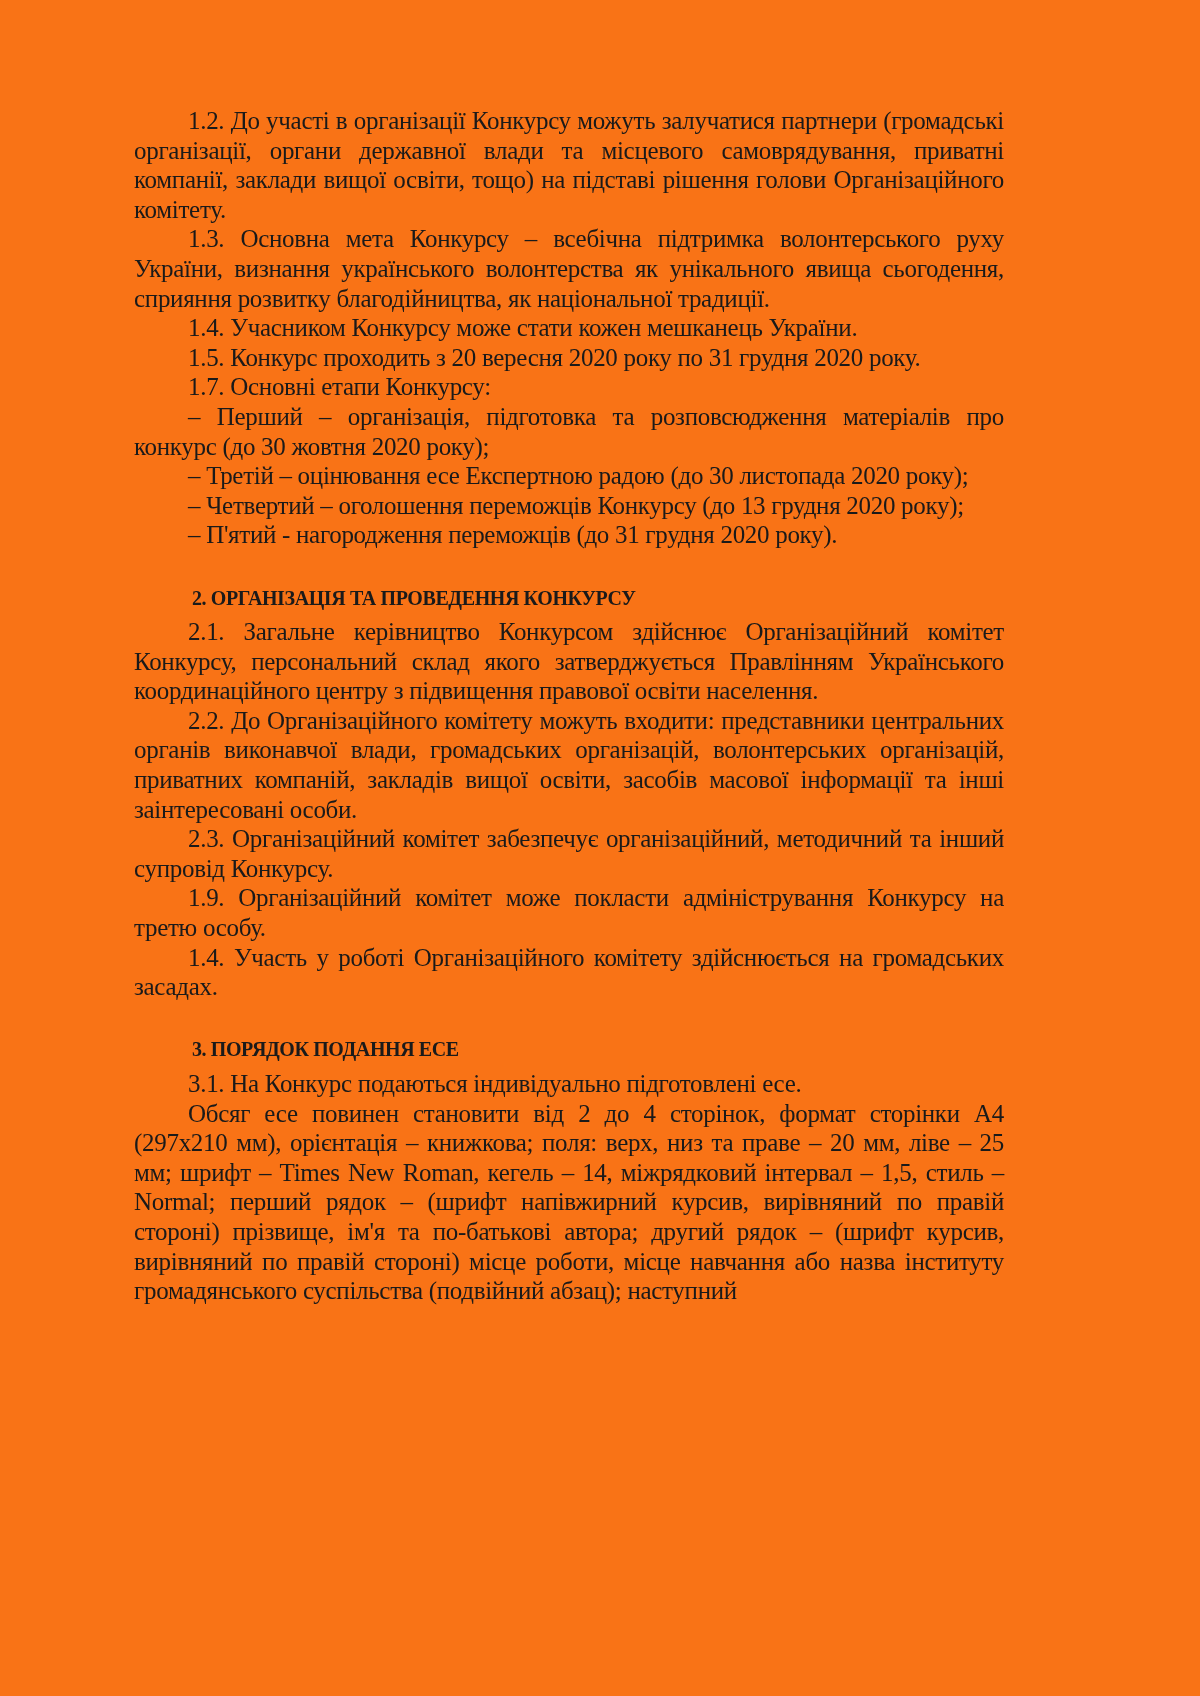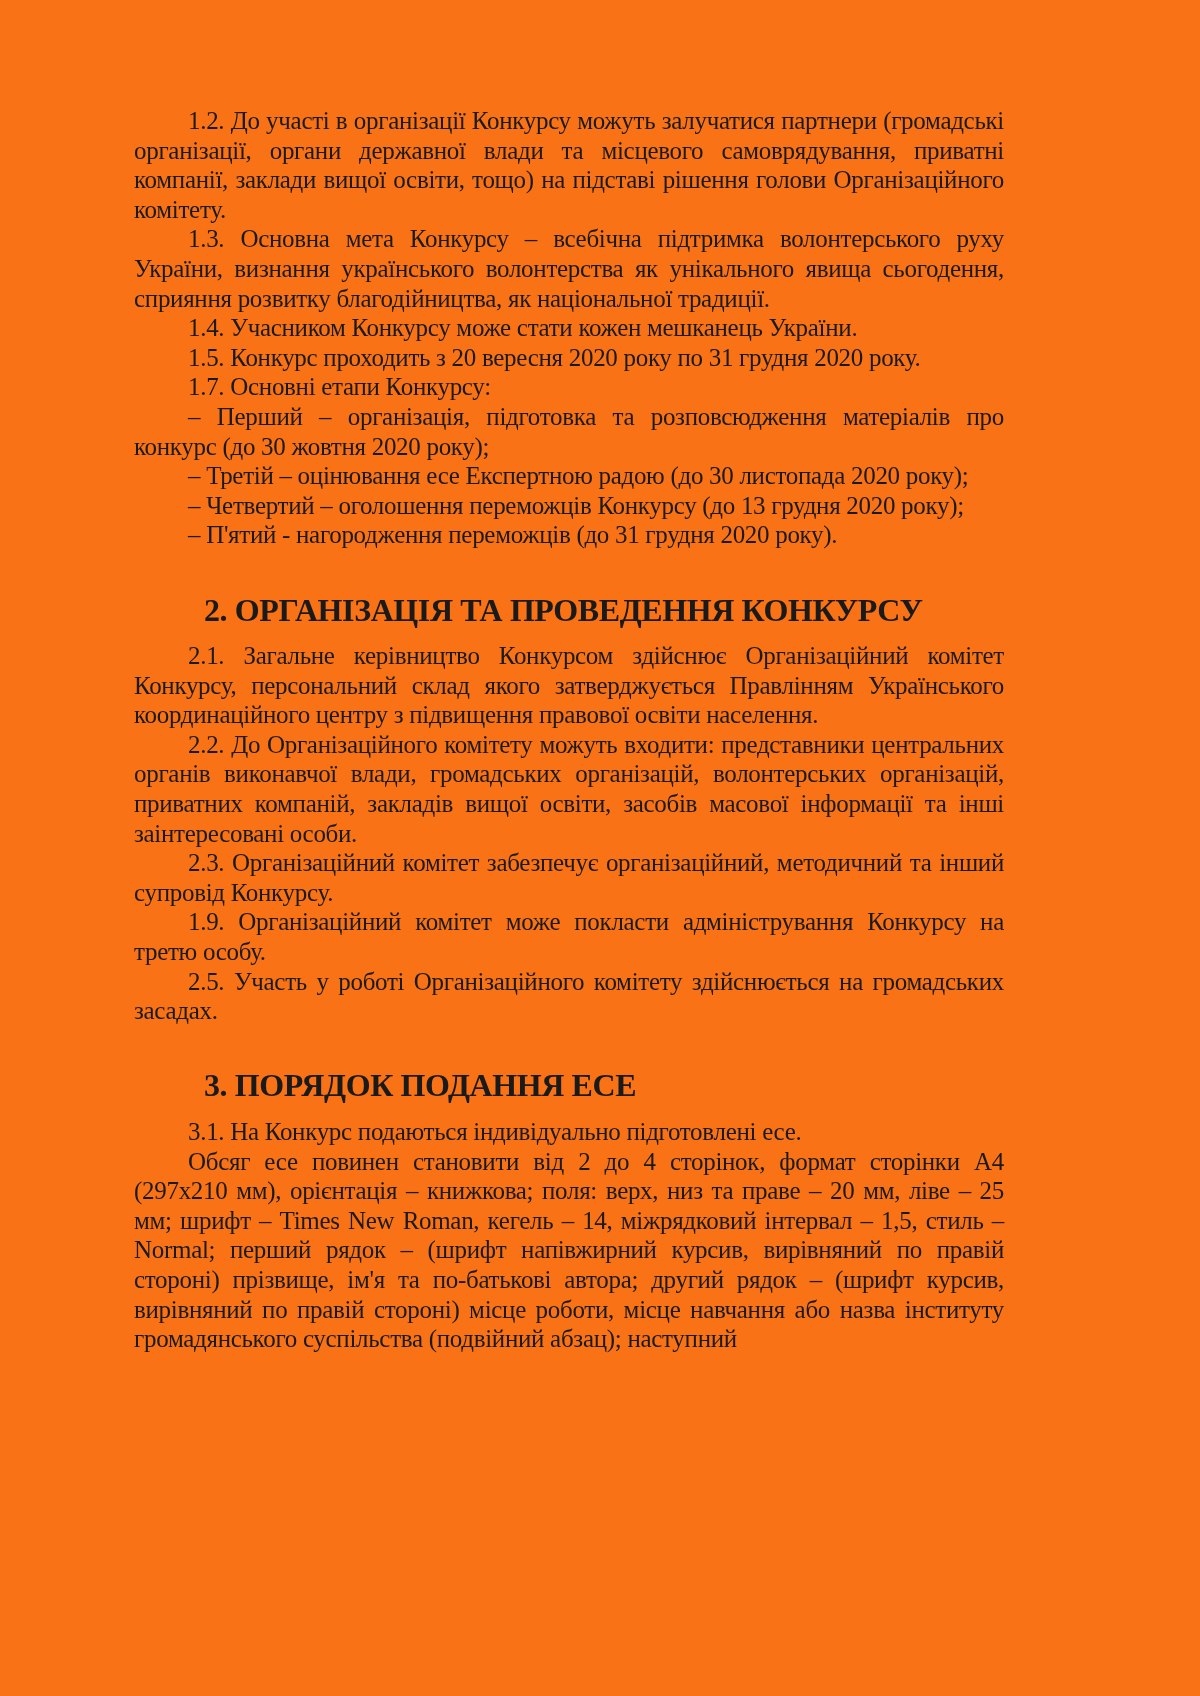--- a/index.html
+++ b/index.html
@@ -32,22 +32,22 @@
       line-height: 29.6px;
       color: #1a1a1a;
       letter-spacing: -0.3px;
     }
     .content p {
       margin: 0;
       text-align: justify;
       text-indent: 54px;
     }
     .content h2 {
-      margin: 16px;
-      font-size: 32px;
+      margin: 4px;
+      font-size: 20px;
       font-weight: bold;
       line-height: 29.6px;
       text-indent: 54px;
       letter-spacing: -0.4px;
     }
     .spacer {
       height: 29.6px;
     }
     .section {
       margin: 0;
@@ -72,21 +72,21 @@
     </div>
 
     <div class="spacer"></div>
 
     <div class="section">
       <h2>2. ОРГАНІЗАЦІЯ ТА ПРОВЕДЕННЯ КОНКУРСУ</h2>
       <p>2.1. Загальне керівництво Конкурсом здійснює Організаційний комітет Конкурсу, персональний склад якого затверджується Правлінням Українського координаційного центру з підвищення правової освіти населення.</p>
       <p>2.2. До Організаційного комітету  можуть входити: представники центральних органів виконавчої влади, громадських організацій, волонтерських організацій, приватних компаній, закладів вищої освіти, засобів масової інформації та  інші заінтересовані особи.</p>
       <p>2.3. Організаційний комітет забезпечує організаційний, методичний та інший супровід Конкурсу.</p>
       <p>1.9. Організаційний комітет може покласти адміністрування Конкурсу на третю особу.</p>
-      <p>2.5. Участь у роботі Організаційного комітету здійснюється на громадських засадах.</p>
+      <p>1.4. Участь у роботі Організаційного комітету здійснюється на громадських засадах.</p>
     </div>
 
     <div class="spacer"></div>
 
     <div class="section">
       <h2>3. ПОРЯДОК ПОДАННЯ ЕСЕ</h2>
       <p>3.1. На Конкурс подаються  індивідуально підготовлені есе.</p>
       <p>Обсяг есе повинен становити від 2 до 4 сторінок, формат сторінки А4 (297х210 мм), орієнтація – книжкова; поля: верх, низ та праве – 20 мм, ліве – 25 мм; шрифт – Times New Roman, кегель – 14, міжрядковий інтервал – 1,5, стиль – Normal; перший рядок – (шрифт напівжирний курсив, вирівняний по правій стороні) прізвище, ім'я та по-батькові автора; другий рядок – (шрифт курсив, вирівняний по правій стороні) місце роботи, місце навчання або назва інституту громадянського суспільства  (подвійний абзац); наступний</p>
     </div>
 

